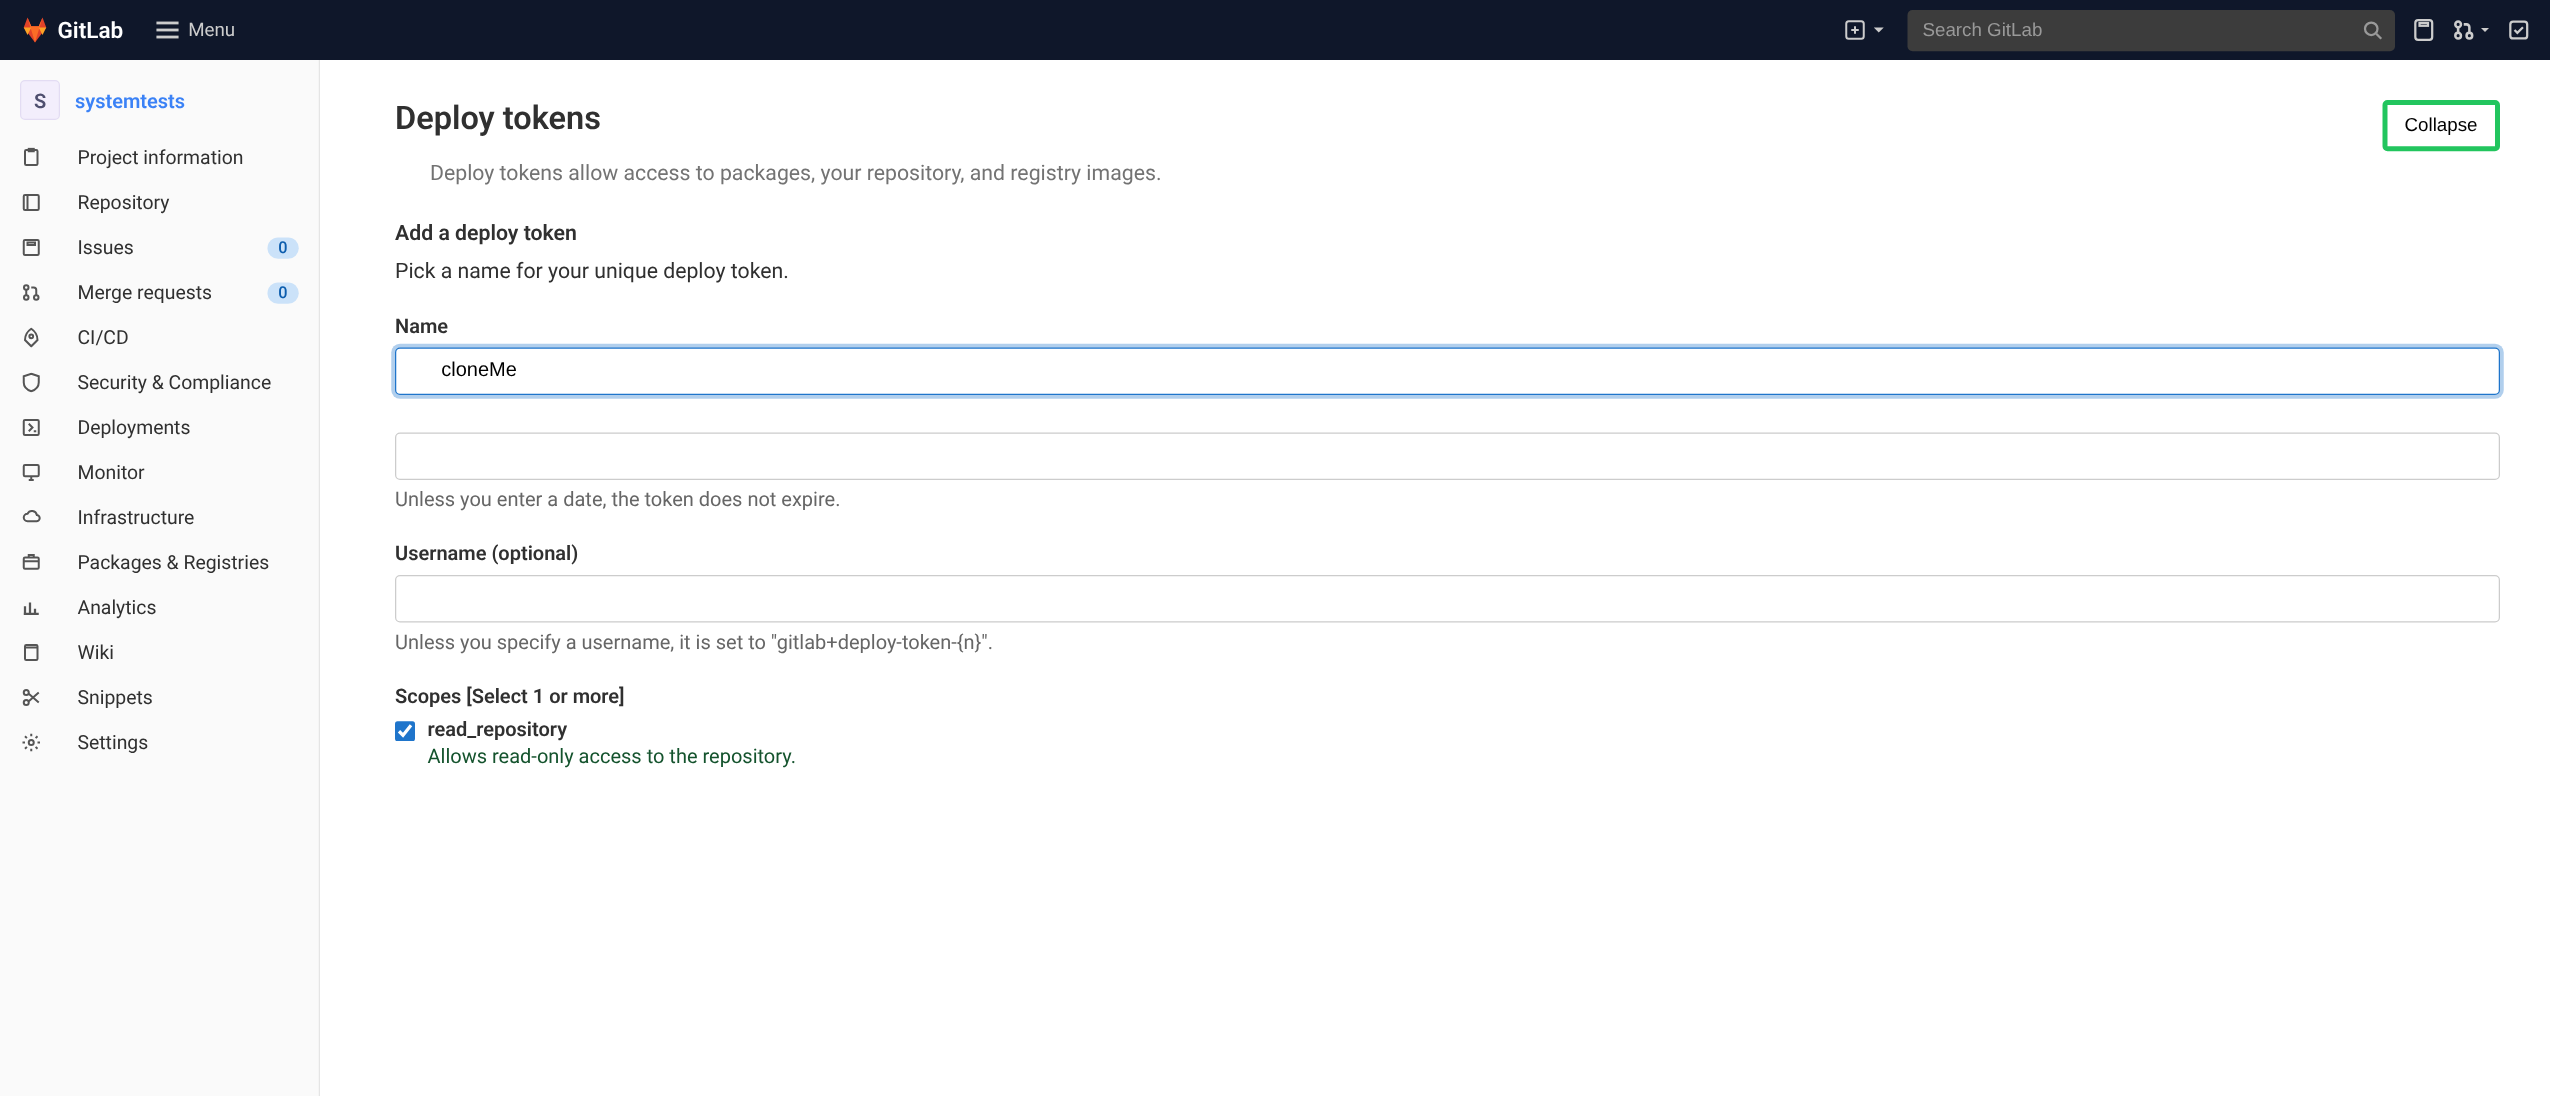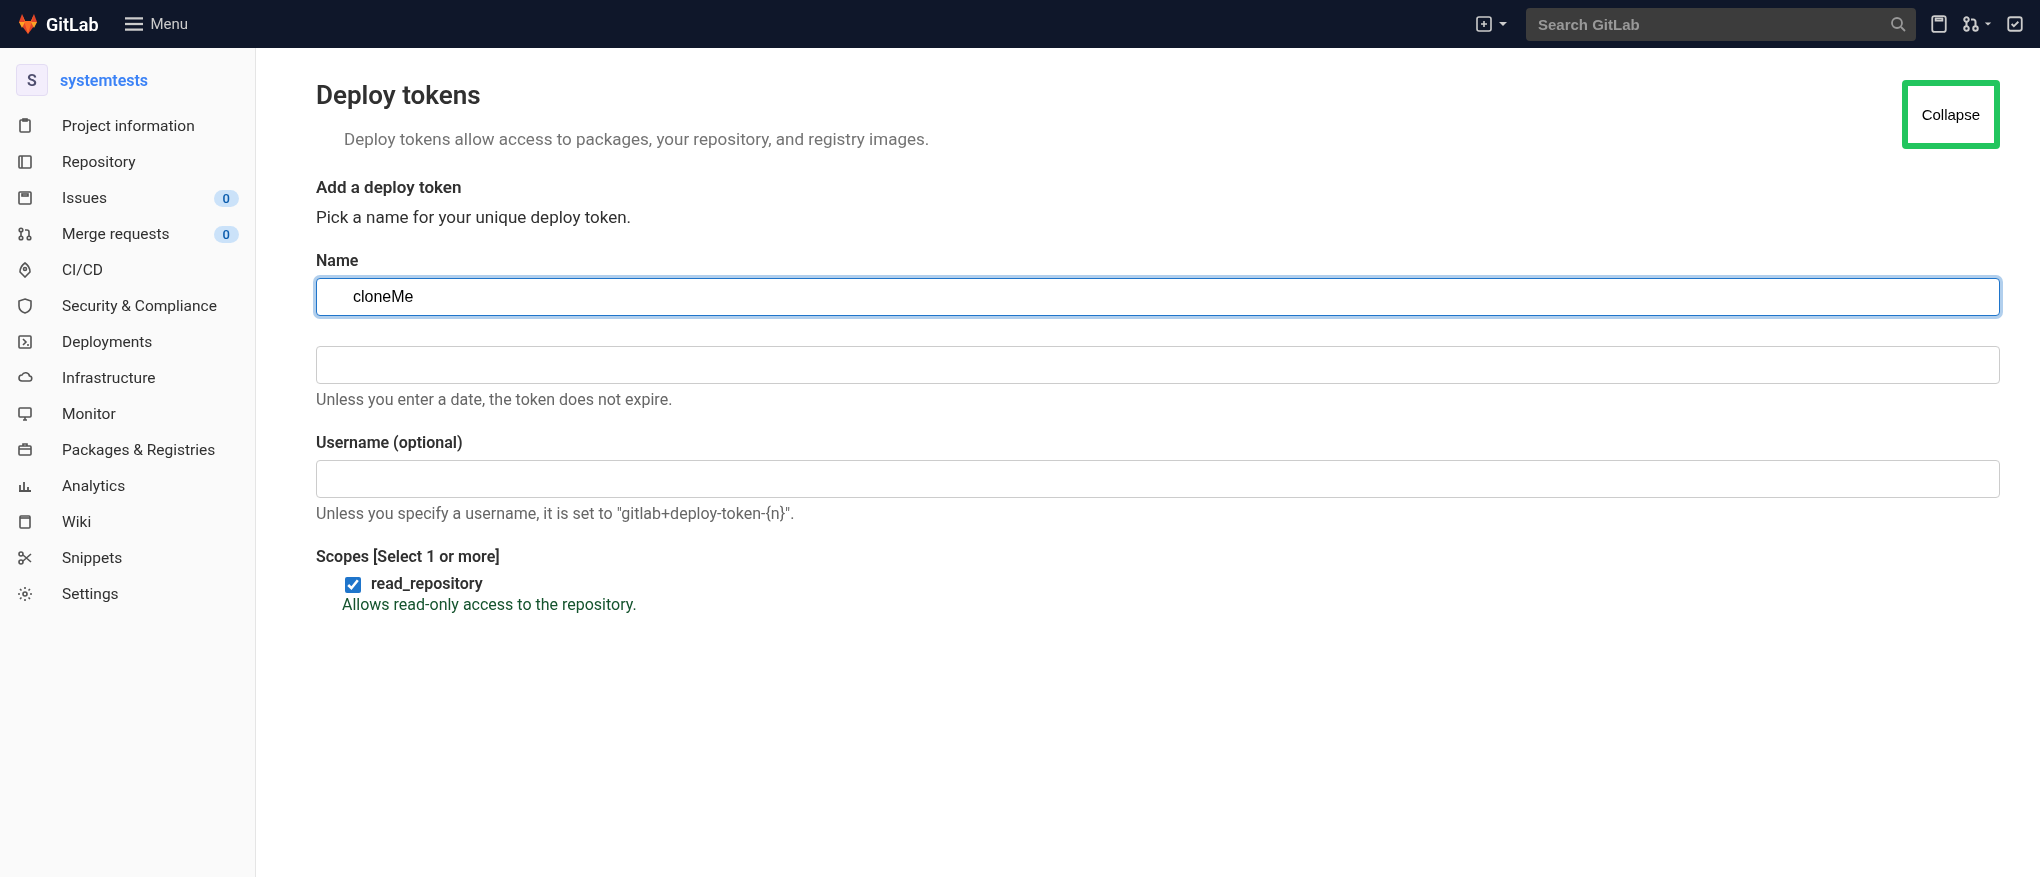--- a/index.html
+++ b/index.html
@@ -5,52 +5,52 @@
 * { box-sizing: border-box; margin: 0; padding: 0; }
 body { font-family: -apple-system, BlinkMacSystemFont, "Segoe UI", Roboto, sans-serif; font-size: 14px; color: #303030; background: #fff; }
 
 .header { background: #0f172a; height: 48px; display: flex; align-items: center; padding: 0 16px; color: #fff; }
 .header-left { display: flex; align-items: center; gap: 16px; }
 .logo { display: flex; align-items: center; gap: 6px; font-size: 18px; font-weight: 600; cursor: pointer; }
 .menu-btn { display: flex; align-items: center; gap: 8px; cursor: pointer; color: #ccc; font-size: 15px; padding: 4px 10px; border-radius: 4px; }
 .header-right { margin-left: auto; display: flex; align-items: center; gap: 14px; }
 .plus-group { display: flex; align-items: center; gap: 6px; padding: 4px; cursor: pointer; color: #ccc; }
 .search-box { position: relative; width: 390px; }
-.search-input { width: 100%; background: #3c3c3c; border: none; border-radius: 4px; padding: 8px 36px 8px 12px; color: #ccc; font-size: 15px; font-weight: bold; }
+.search-input { width: 100%; background: #3c3c3c; border: none; border-radius: 4px; padding: 8px 36px 8px 12px; color: #ccc; font-size: 15px; }
 .search-input::placeholder { color: #999; }
 .search-icon-wrap { position: absolute; right: 10px; top: 50%; transform: translateY(-50%); color: #999; }
 .hicon { color: #ccc; cursor: pointer; display: flex; align-items: center; gap: 4px; }
 
 .layout { display: flex; height: calc(100vh - 48px); }
 
 .sidebar { width: 256px; background: #fafafa; border-right: 1px solid #e5e5e5; overflow-y: auto; padding: 8px 0; flex-shrink: 0; }
 .project-header { display: flex; align-items: center; gap: 12px; padding: 8px 16px; margin-bottom: 4px; }
 .project-avatar { width: 32px; height: 32px; background: #f3eefc; border: 1px solid #e3dcf3; border-radius: 4px; display: flex; align-items: center; justify-content: center; color: #4f4f6f; font-weight: 600; font-size: 16px; }
 .project-name { font-weight: 600; font-size: 16px; color: #3b82f6; }
 .nav-item { display: flex; align-items: center; gap: 28px; padding: 9px 16px; cursor: pointer; color: #303030; font-size: 15.5px; }
 .nav-icon { width: 18px; display: flex; align-items: center; justify-content: center; color: #555; }
 .nav-label { flex: 1; }
 .badge { background: #cbe2f9; color: #0b5cad; border-radius: 10px; padding: 1px 9px; font-size: 13px; font-weight: 500; }
 
 .main { flex: 1; overflow-y: auto; padding: 32px 40px 40px 60px; position: relative; }
 .section-header { display: flex; align-items: flex-start; justify-content: space-between; gap: 16px; }
 .section-title { font-size: 26px; font-weight: 600; margin-bottom: 19px; }
 .section-desc { font-size: 17px; color: #737373; margin-bottom: 28px; margin-left: 28px; }
-.collapse-btn { border: 6px solid #22c55e; background: #fff; border-radius: 4px; padding: 20px 14px; font-size: 15px; cursor: pointer; white-space: nowrap; }
+.collapse-btn { border: 4px solid #22c55e; background: #fff; border-radius: 4px; padding: 8px 14px; font-size: 15px; cursor: pointer; white-space: nowrap; }
 
 .subheading { font-size: 17px; font-weight: 600; margin-bottom: 10px; }
 .subdesc { font-size: 17px; margin-bottom: 24px; }
 
 .form-label { display: block; font-weight: 600; font-size: 16px; margin-bottom: 8px; }
 .text-input { width: 100%; border: 1px solid #ccc; border-radius: 4px; padding: 9px 12px; font-size: 16px; margin-bottom: 6px; }
 .text-input.focused { border: 1px solid #1f75cb; box-shadow: 0 0 0 3px rgba(31,117,203,0.35); outline: none; padding-left: 36px; }
 .hint { font-size: 16px; color: #666; margin-bottom: 24px; }
 .form-block { margin-bottom: 24px; }
 
-.scope-row { display: flex; align-items: flex-end; gap: 10px; margin-top: 8px; margin-left: 29px; }
+.scope-row { display: flex; align-items: flex-end; gap: 10px; margin-top: 8px; }
 .scope-check { margin-top: 3px; width: 16px; height: 16px; accent-color: #1f75cb; cursor: pointer; }
 .scope-lbl { font-weight: 600; font-size: 16px; cursor: pointer; }
 .scope-desc { color: #14532d; font-size: 16px; margin-left: 26px; margin-top: 2px; }
 
 svg { display: block; }
 </style>
 </head>
 <body>
 
 <div class="header">
@@ -194,33 +194,33 @@
           <svg width="16" height="16" viewBox="0 0 16 16" fill="none" stroke="currentColor" stroke-width="1.6">
             <rect x="2" y="2" width="12" height="12" rx="1"></rect>
             <path d="M6 5l3 3-3 3M10 11h2"></path>
           </svg>
         </span>
       <span class="nav-label">Deployments</span>
     </div>
     <div class="nav-item">
       <span class="nav-icon">
           <svg width="16" height="16" viewBox="0 0 16 16" fill="none" stroke="currentColor" stroke-width="1.6">
-            <path d="M5 11a3 3 0 0 1 0-6 4 4 0 0 1 7.5 1A2.5 2.5 0 0 1 12 11z"></path>
-          </svg>
-        </span>
-      <span class="nav-label">Infrastructure</span>
-    </div>
-    <div class="nav-item">
-      <span class="nav-icon">
-          <svg width="16" height="16" viewBox="0 0 16 16" fill="none" stroke="currentColor" stroke-width="1.6">
             <rect x="2" y="2" width="12" height="9" rx="1"></rect>
             <path d="M6 14h4M8 11v3"></path>
           </svg>
         </span>
       <span class="nav-label">Monitor</span>
+    </div>
+    <div class="nav-item">
+      <span class="nav-icon">
+          <svg width="16" height="16" viewBox="0 0 16 16" fill="none" stroke="currentColor" stroke-width="1.6">
+            <path d="M5 11a3 3 0 0 1 0-6 4 4 0 0 1 7.5 1A2.5 2.5 0 0 1 12 11z"></path>
+          </svg>
+        </span>
+      <span class="nav-label">Infrastructure</span>
     </div>
     <div class="nav-item">
       <span class="nav-icon">
           <svg width="16" height="16" viewBox="0 0 16 16" fill="none" stroke="currentColor" stroke-width="1.6">
             <rect x="2" y="4" width="12" height="9" rx="1"></rect>
             <path d="M2 7h12M6 4V2h4v2"></path>
           </svg>
         </span>
       <span class="nav-label">Packages &amp; Registries</span>
     </div>

